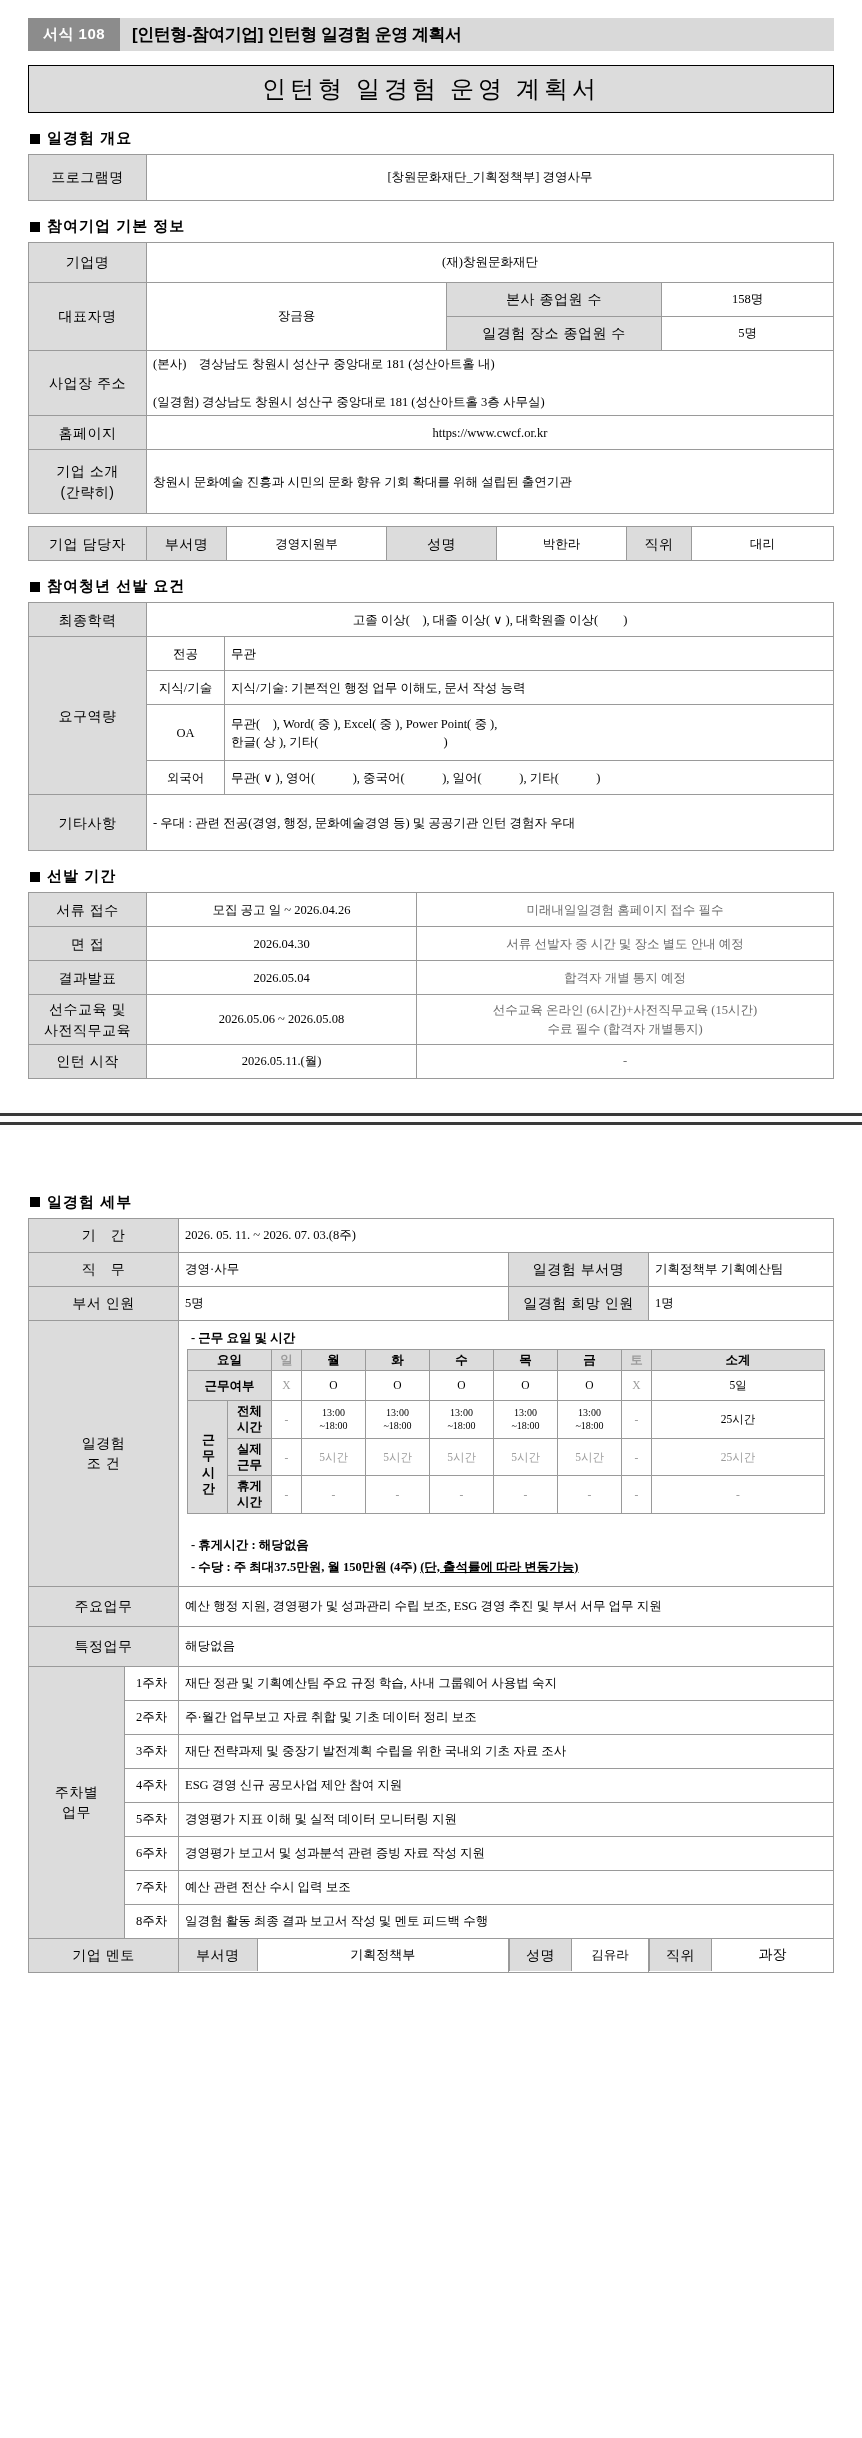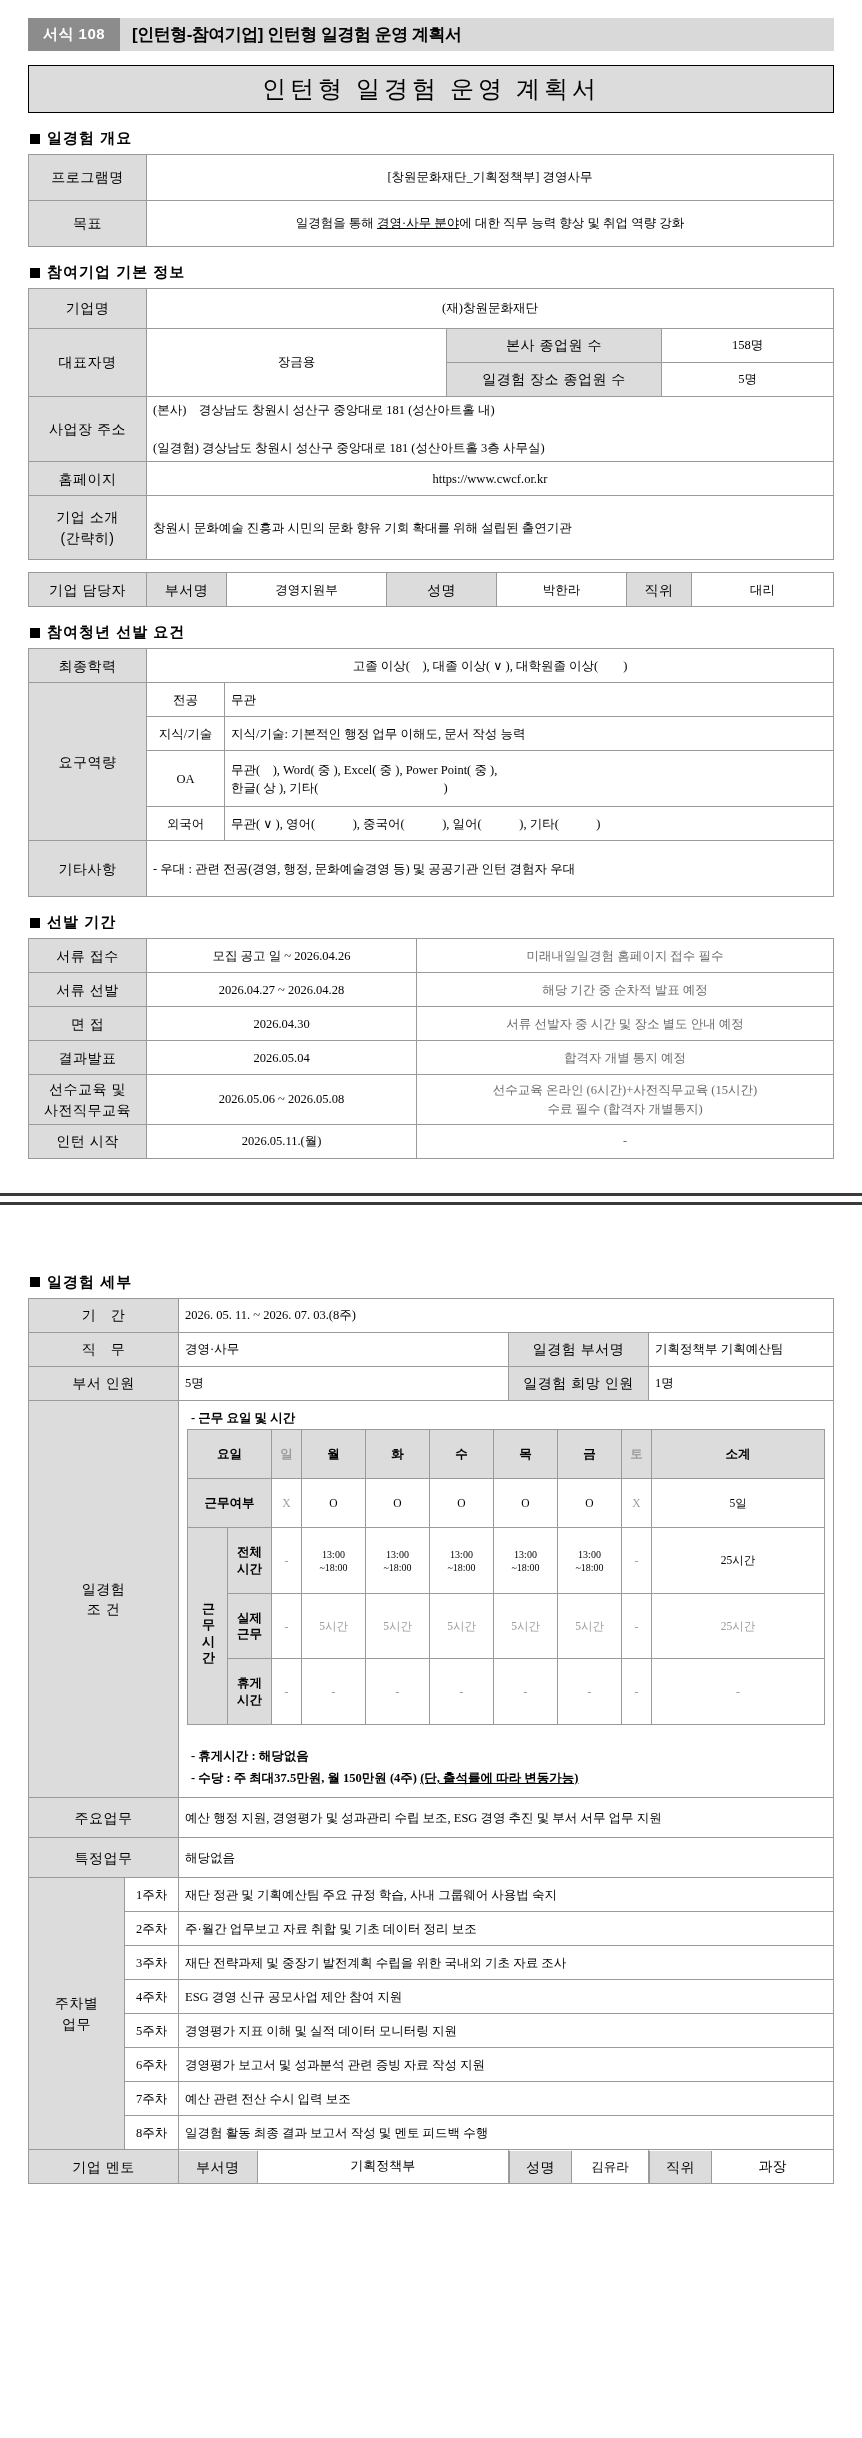--- a/index.html
+++ b/index.html
@@ -112,21 +112,21 @@
   table.inner {
     width: 100%;
     border-collapse: collapse;
     table-layout: fixed;
     font-size: 11.5px;
     border: 1px solid #7a7a7a;
   }
   table.inner td {
     border: 1px solid #9a9a9a;
     text-align: center;
-    padding: 16px 1px;
+    padding: 2px 1px;
     line-height: 1.3;
     vertical-align: middle;
   }
   table.inner td.hd {
     background: #dcdcdc;
     font-weight: bold;
     font-family: "Liberation Sans", sans-serif;
     font-size: 12.5px;
   }
   td.dim { color: #9c9c9c; }
@@ -170,24 +170,20 @@
 
   <table class="fm">
     <colgroup>
         <col style="width:118px">
         <col>
       </colgroup>
     <tbody>
       <tr>
         <td class="lb h46">프로그램명</td>
         <td class="ctr h46">[창원문화재단_기획정책부] 경영사무</td>
-      </tr>
-      <tr>
-        <td class="lb h46">목표</td>
-        <td class="ctr h46"><span>일경험을 통해 </span><span class="und">경영·사무 분야</span><span>에 대한 직무 능력 향상 및 취업 역량 강화</span></td>
       </tr>
     </tbody>
   </table>
 
   <div class="sec-head">
     <span class="sq"></span>
     <span>참여기업 기본 정보</span>
   </div>
 
   <table class="fm">
@@ -310,25 +306,20 @@
     <colgroup>
         <col style="width:118px">
         <col style="width:270px">
         <col>
       </colgroup>
     <tbody>
       <tr>
         <td class="lb h34">서류 접수</td>
         <td class="ctr h34">모집 공고 일 ~ 2026.04.26</td>
         <td class="ctr h34 gray-txt">미래내일일경험 홈페이지 접수 필수</td>
-      </tr>
-      <tr>
-        <td class="lb h34">서류 선발</td>
-        <td class="ctr h34">2026.04.27 ~ 2026.04.28</td>
-        <td class="ctr h34 gray-txt">해당 기간 중 순차적 발표 예정</td>
       </tr>
       <tr>
         <td class="lb h34">면 접</td>
         <td class="ctr h34">2026.04.30</td>
         <td class="ctr h34 gray-txt">서류 선발자 중 시간 및 장소 별도 안내 예정</td>
       </tr>
       <tr>
         <td class="lb h34">결과발표</td>
         <td class="ctr h34">2026.05.04</td>
         <td class="ctr h34 gray-txt">합격자 개별 통지 예정</td>

